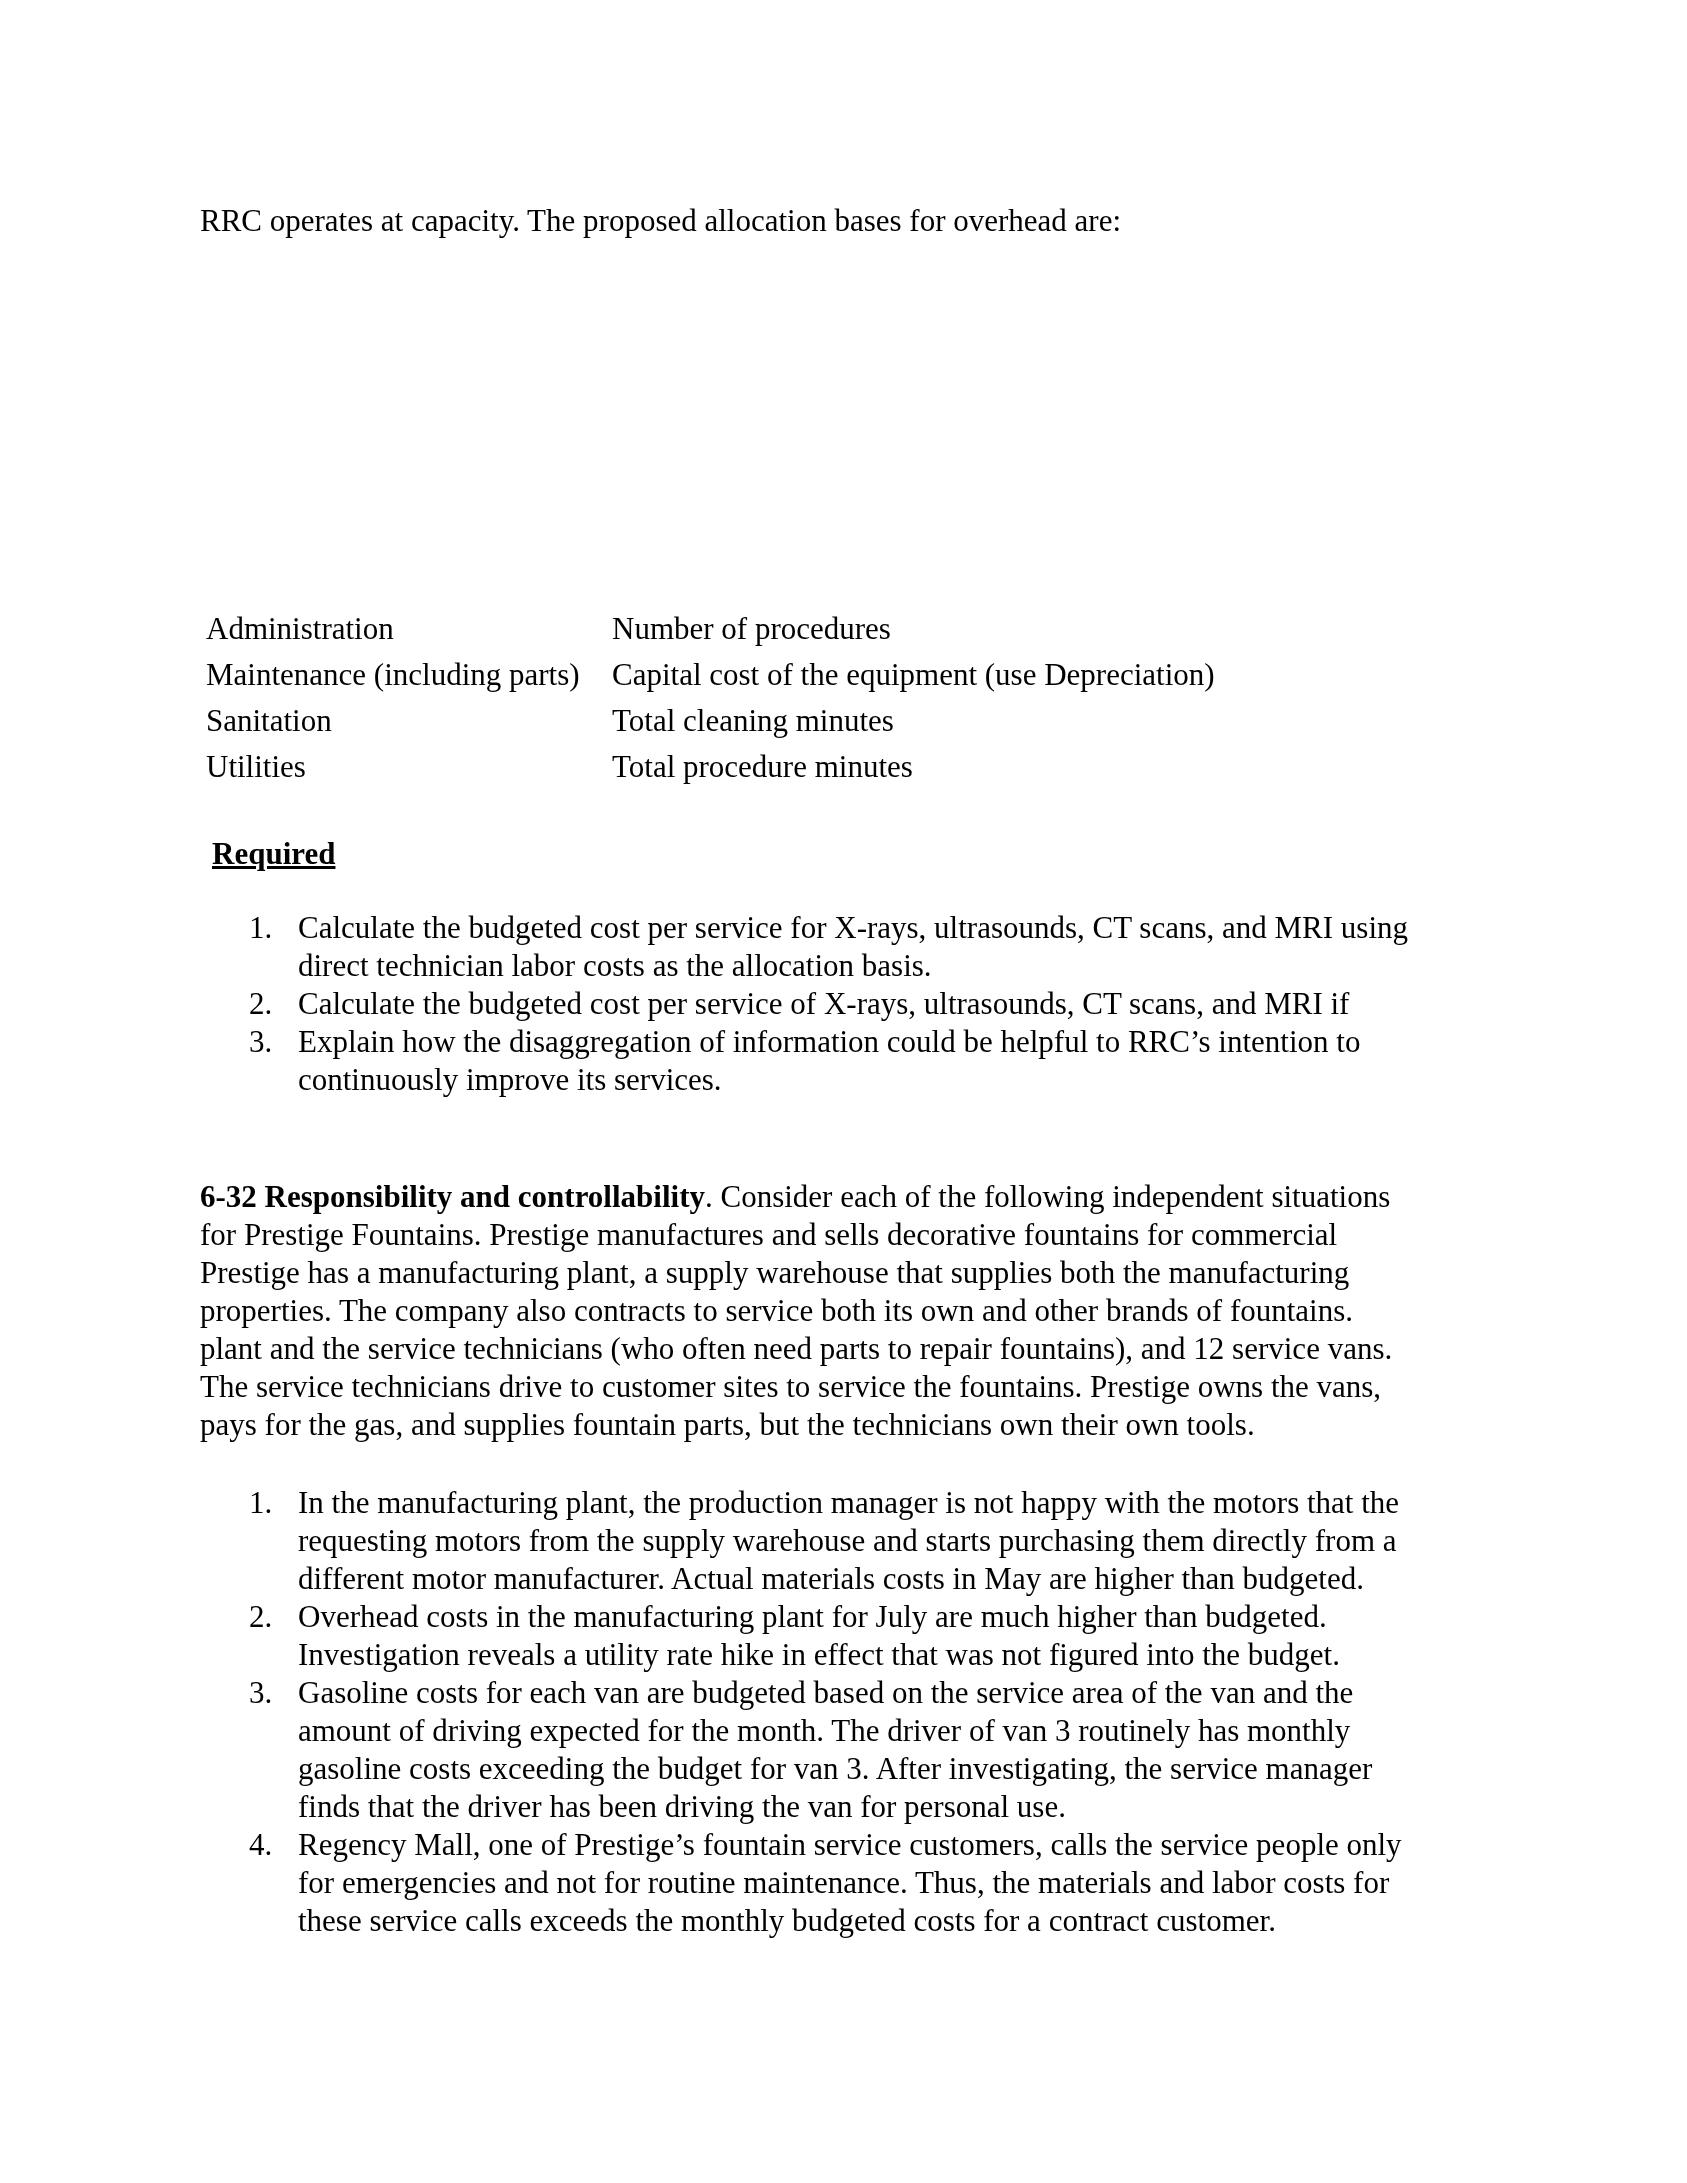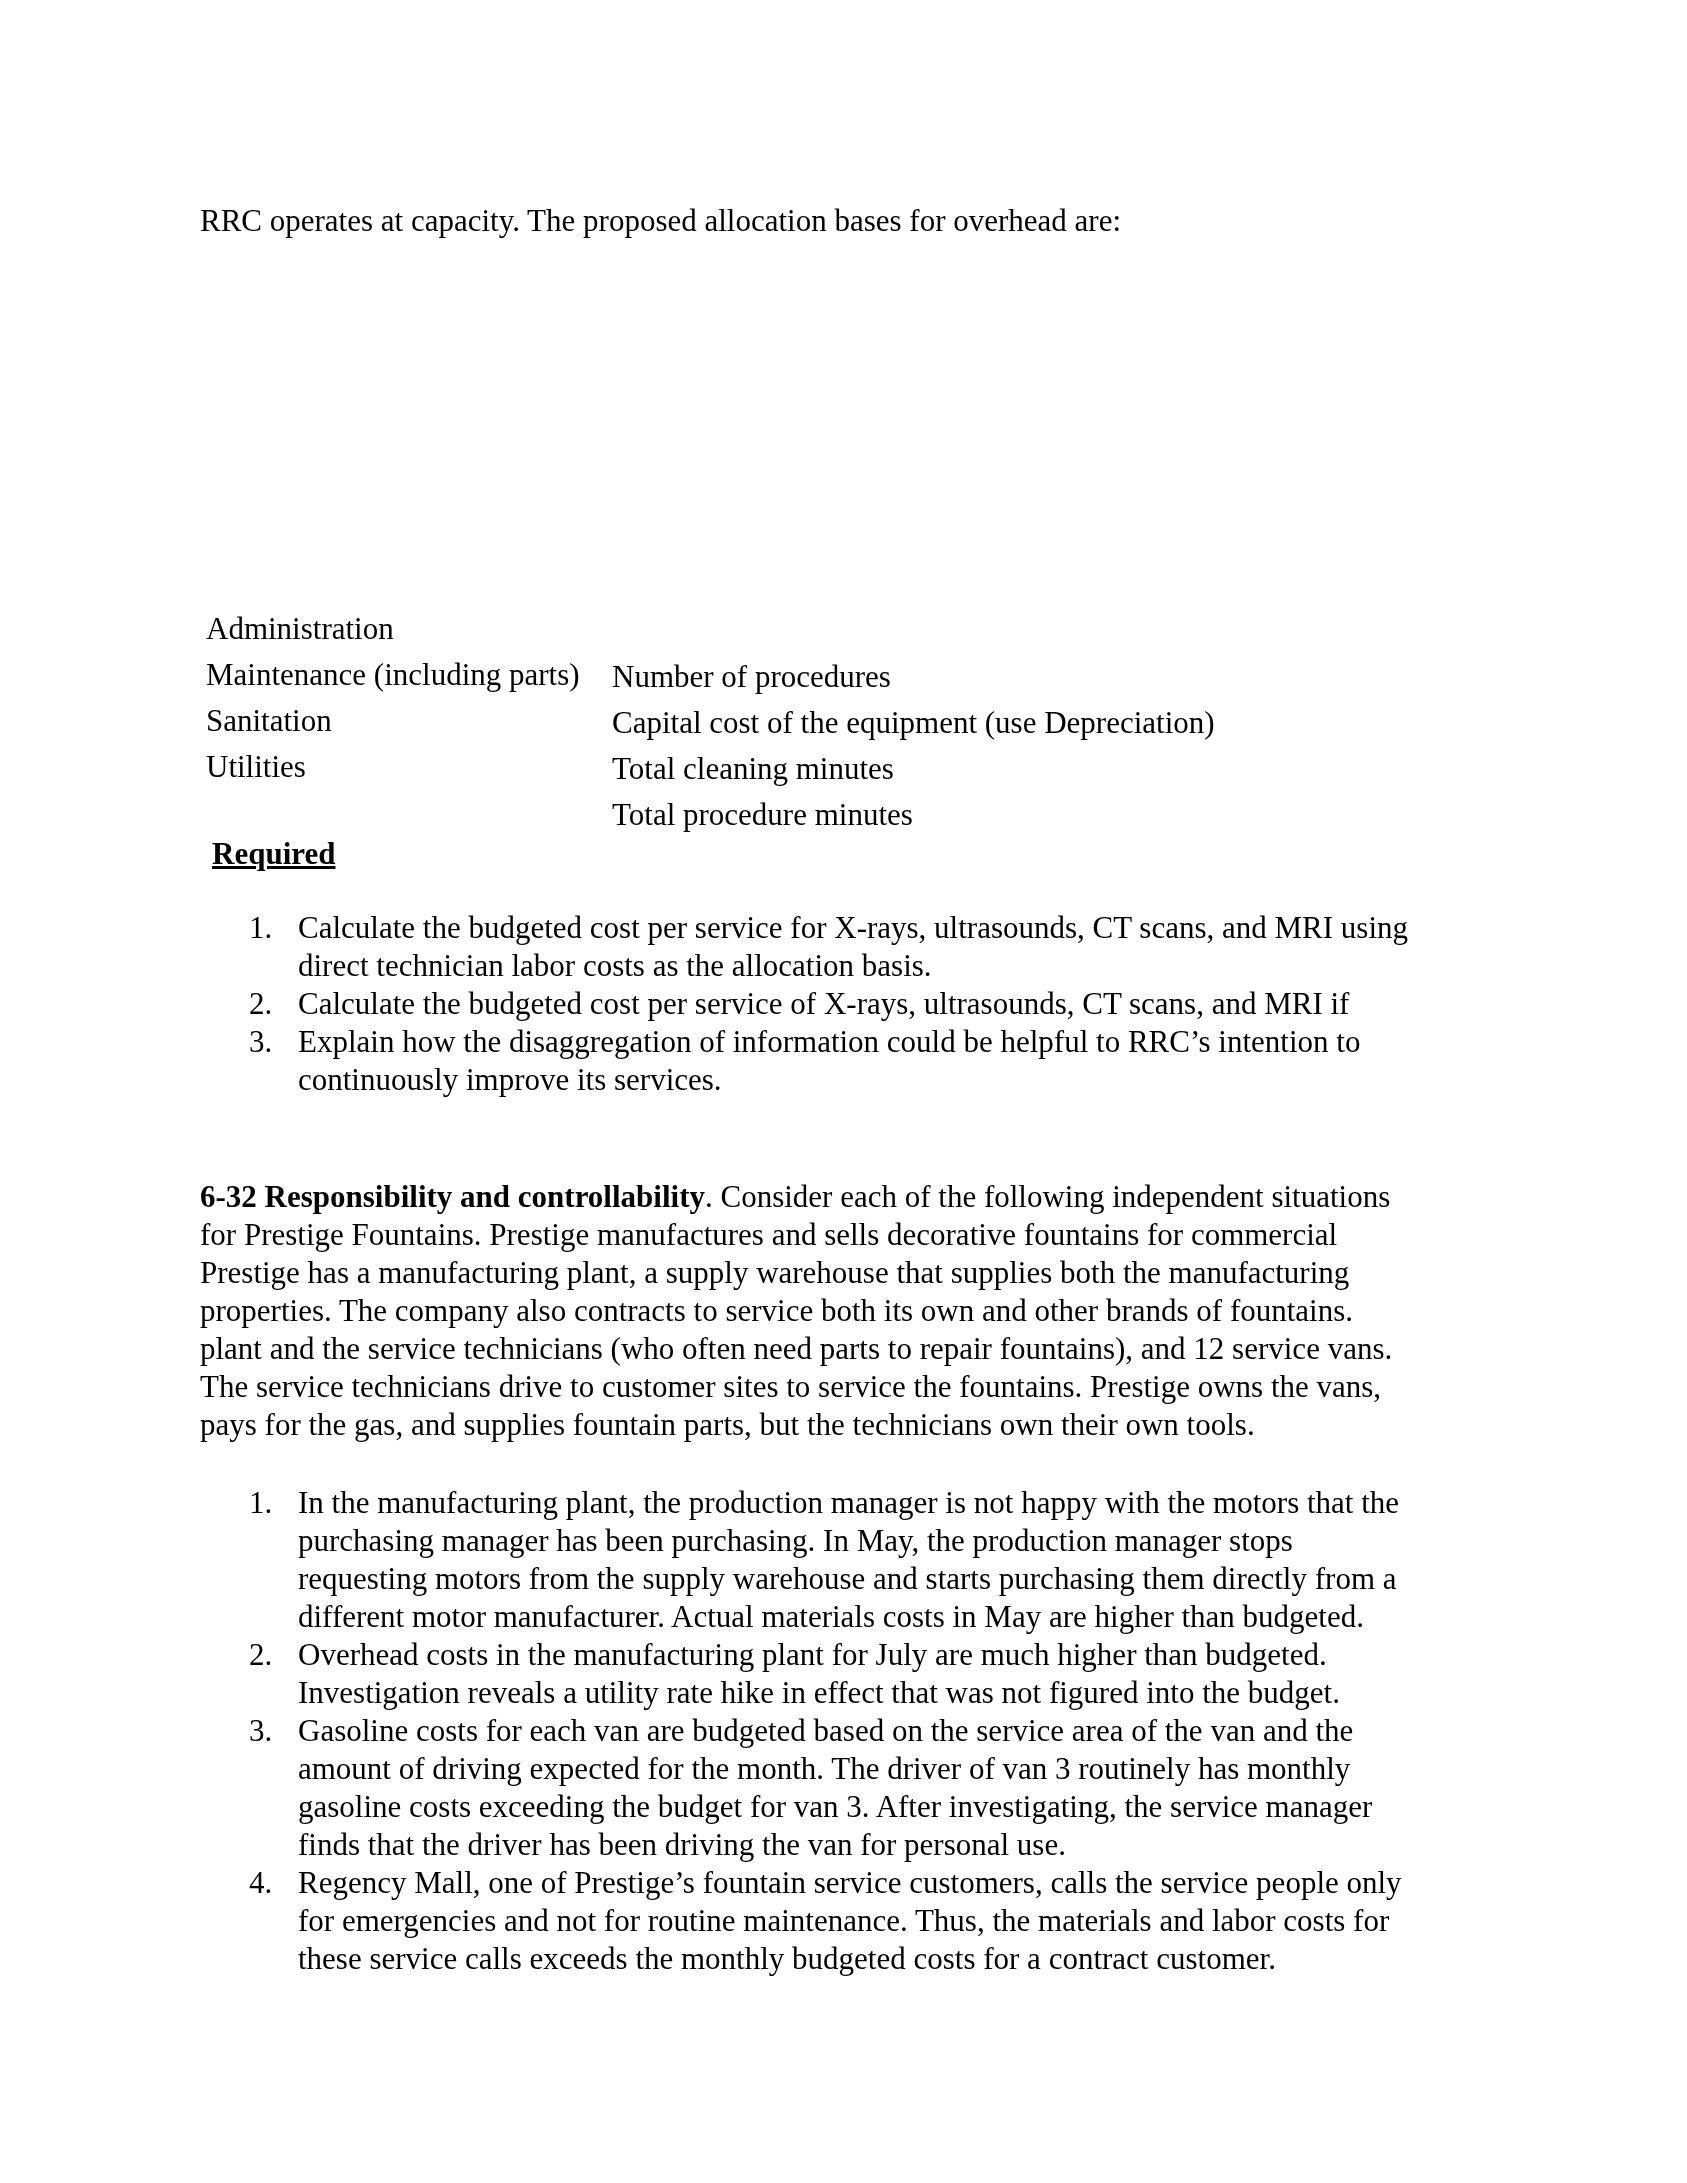--- a/index.html
+++ b/index.html
@@ -5,21 +5,21 @@
   html, body { margin: 0; padding: 0; background: #ffffff; }
   body {
     width: 1687px; height: 2183px; position: relative; overflow: hidden;
     font-family: "Liberation Serif", serif; color: #000; font-size: 31px; line-height: 38px;
   }
   .abs { position: absolute; }
   .intro { left: 200px; top: 202px; white-space: nowrap; }
   .bases { left: 205px; top: 610px; }
   .bases .row { height: 46px; white-space: nowrap; position: relative; }
   .bases .dept { position: absolute; left: 1px; top: 0; }
-  .bases .basis { position: absolute; left: 407px; top: 0; margin-top: 48px; }
+  .bases .basis { position: absolute; left: 407px; top: 0; }
   .required { left: 212px; top: 835px; font-weight: bold; text-decoration: underline; }
   ol.qlist { margin: 0; padding: 0; list-style: none; }
   ol.qlist li { position: relative; padding-left: 98px; }
   ol.qlist li .num { position: absolute; left: 49px; top: 0; }
   .req-list { left: 200px; top: 909px; width: 1317px; }
   .problem { left: 200px; top: 1178px; width: 1277px; }
   .problem b { font-weight: bold; }
   .sit-list { left: 200px; top: 1484px; width: 1317px; }
   .line { white-space: nowrap; display: block; }
 </style>
@@ -73,21 +73,20 @@
   <span class="line">properties. The company also contracts to service both its own and other brands of fountains.</span>
   <span class="line">plant and the service technicians (who often need parts to repair fountains), and 12 service vans.</span>
   <span class="line">The service technicians drive to customer sites to service the fountains. Prestige owns the vans,</span>
   <span class="line">pays for the gas, and supplies fountain parts, but the technicians own their own tools.</span>
 </div>
 
 <ol class="abs qlist sit-list">
   <li>
     <span class="num">1.</span>
     <span class="line">In the manufacturing plant, the production manager is not happy with the motors that the</span>
-    <span class="line">purchasing manager has been purchasing. In May, the production manager stops</span>
     <span class="line">requesting motors from the supply warehouse and starts purchasing them directly from a</span>
     <span class="line">different motor manufacturer. Actual materials costs in May are higher than budgeted.</span>
   </li>
   <li>
     <span class="num">2.</span>
     <span class="line">Overhead costs in the manufacturing plant for July are much higher than budgeted.</span>
     <span class="line">Investigation reveals a utility rate hike in effect that was not figured into the budget.</span>
   </li>
   <li>
     <span class="num">3.</span>

